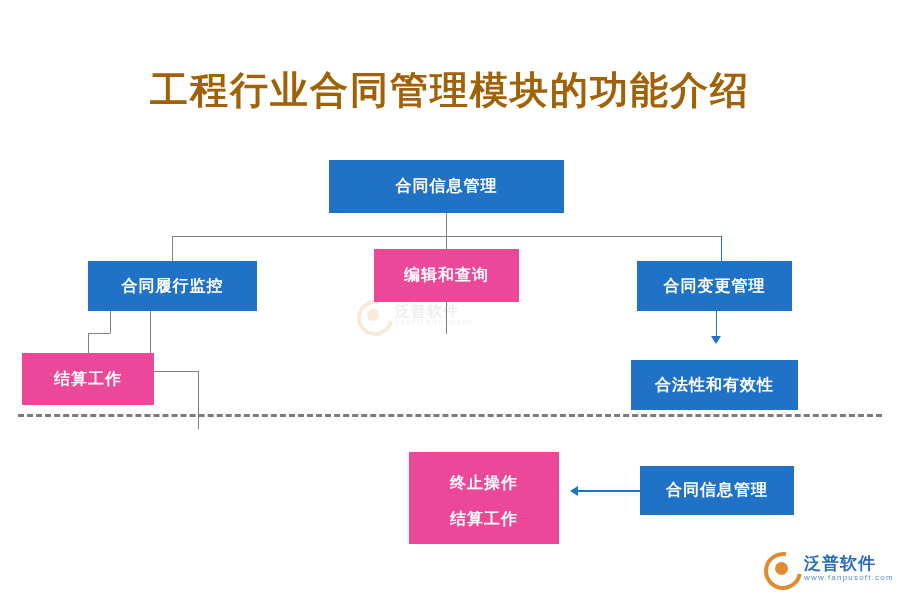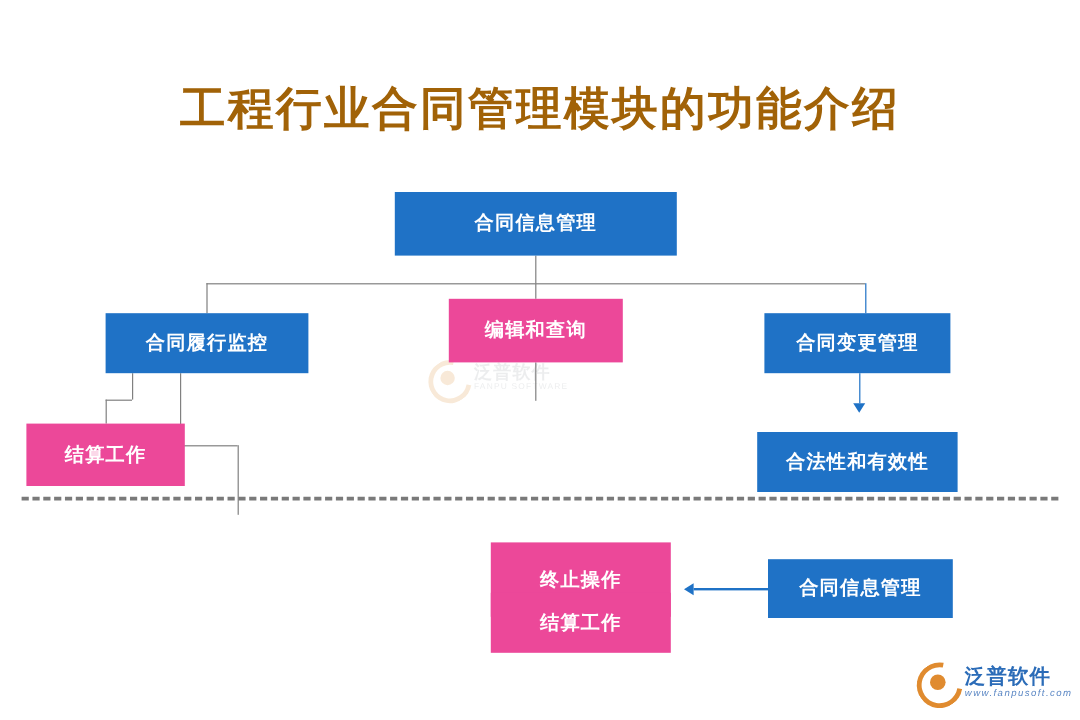--- a/index.html
+++ b/index.html
@@ -129,21 +129,20 @@
   .logo .lcn {
     font-size: 17px;
     font-weight: bold;
     color: #2b6cb8;
     letter-spacing: 1px;
   }
   .logo .len {
     font-size: 8px;
     color: #5b87c4;
     letter-spacing: 1.2px;
-    font-style: italic;
   }
   
   .node {
     position: absolute;
     display: flex;
     align-items: center;
     justify-content: center;
     text-align: center;
     color: #ffffff;
     font-family: "Liberation Serif", serif;

